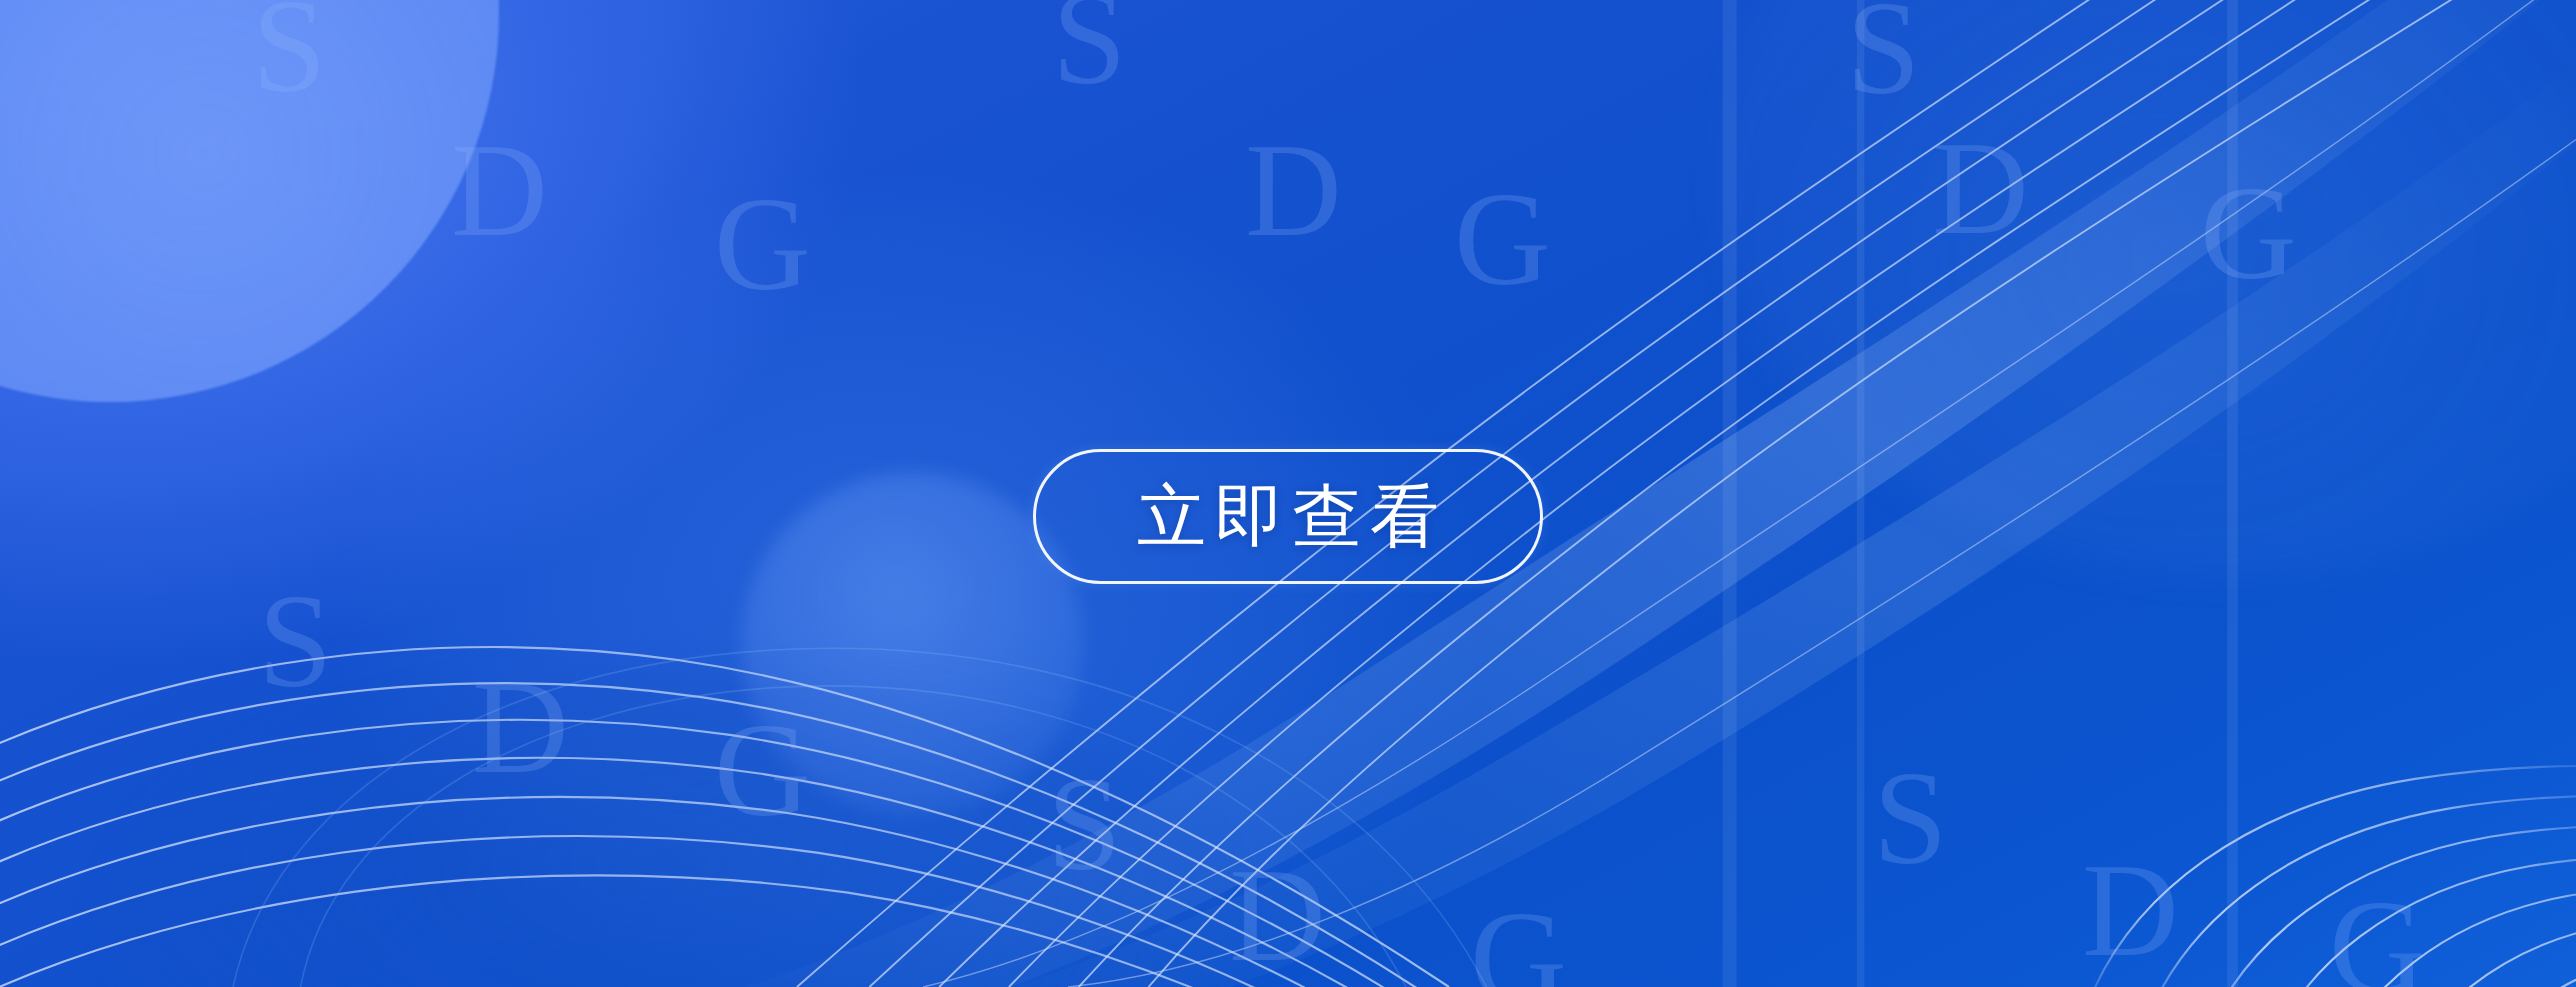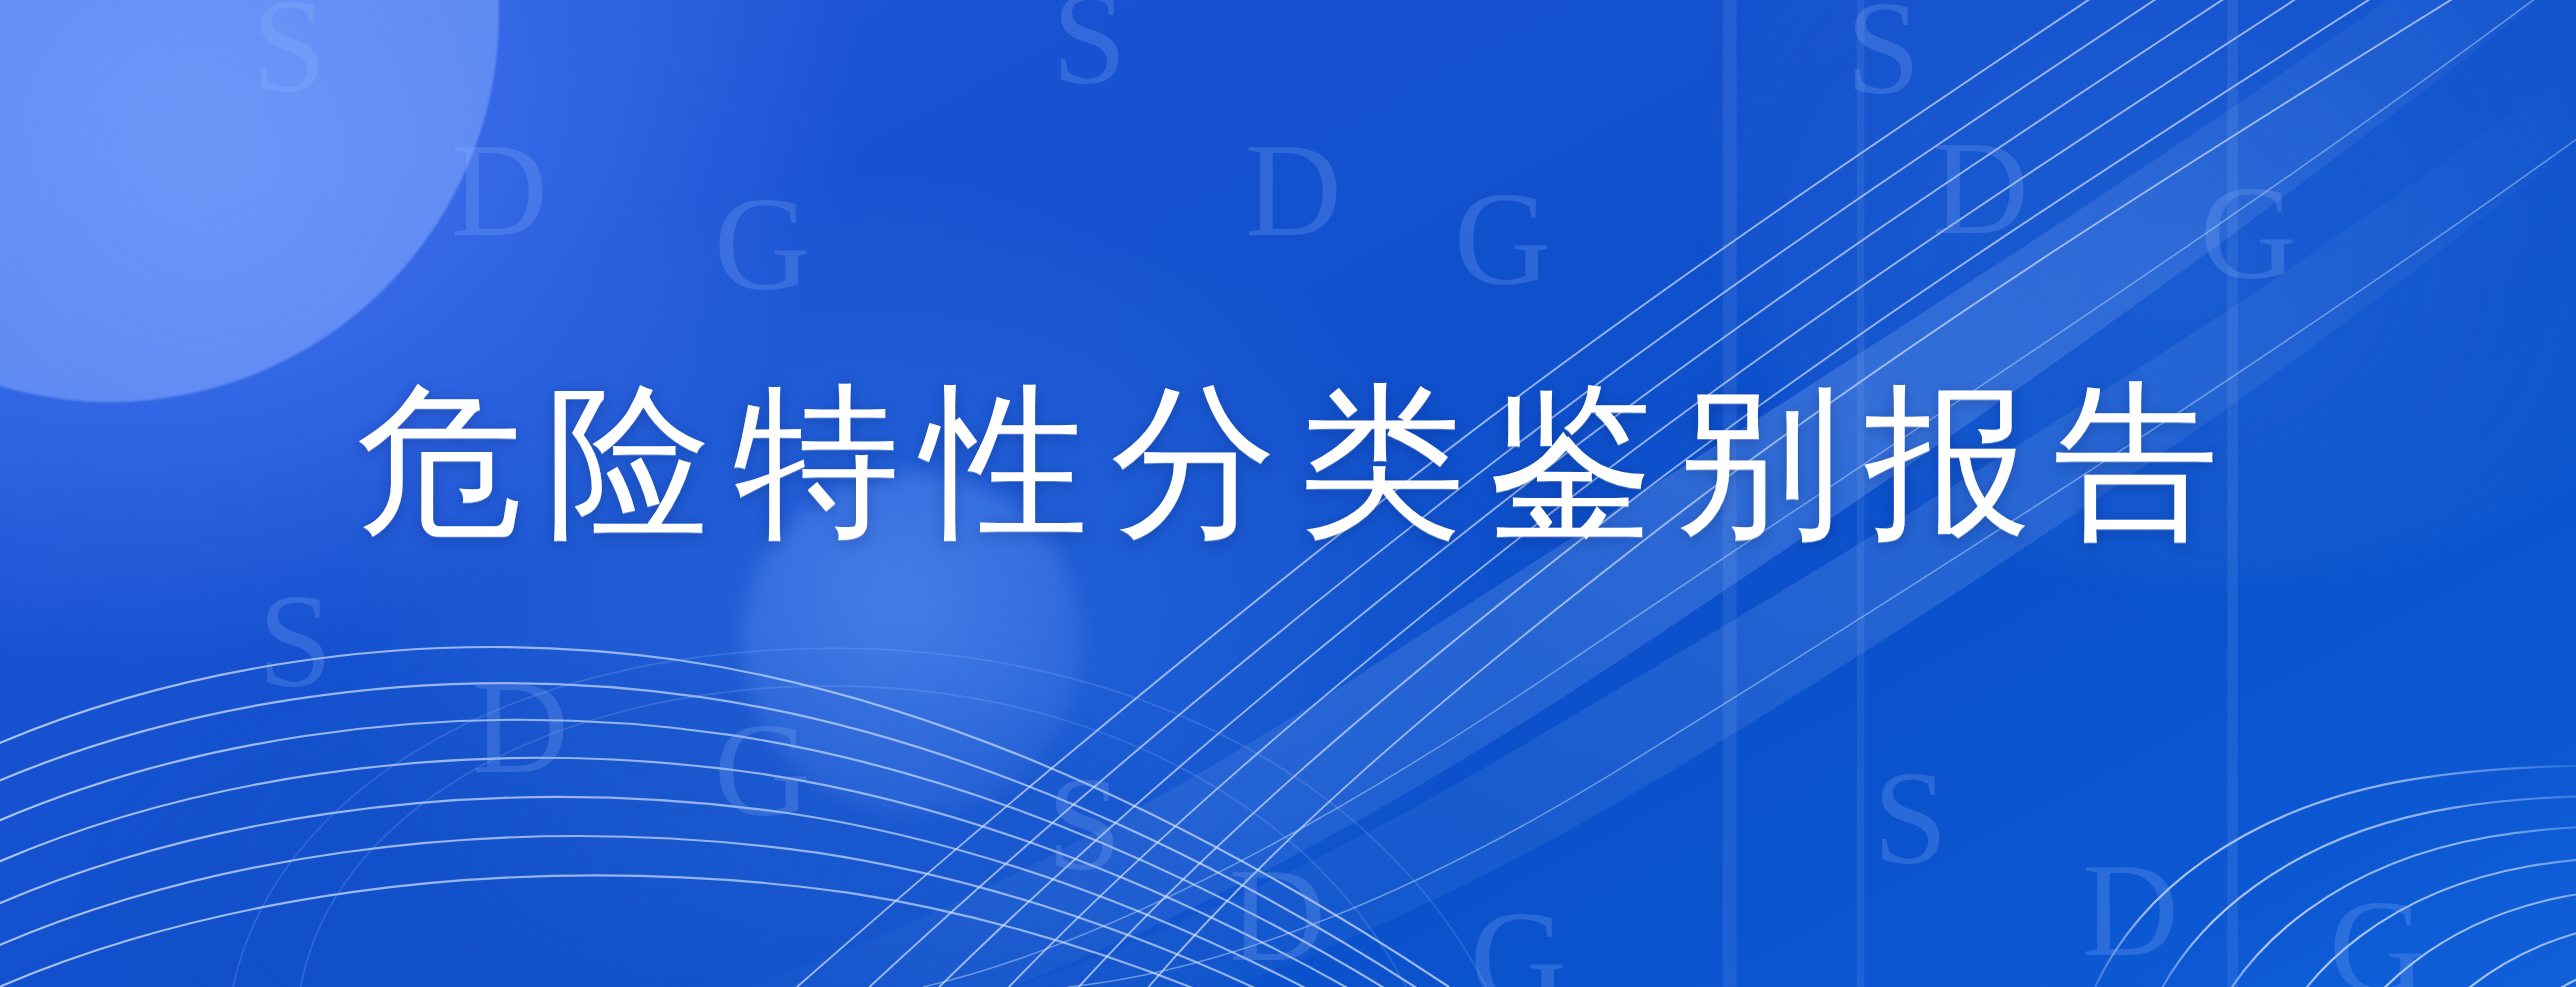--- a/index.html
+++ b/index.html
@@ -189,17 +189,19 @@
       <span class="wm" style="left: 714px; top: 703px; font-size: 134px;">G</span>
       <span class="wm" style="left: 1047px; top: 757px; font-size: 134px;">S</span>
       <span class="wm" style="left: 1229px; top: 848px; font-size: 134px;">D</span>
       <span class="wm" style="left: 1470px; top: 891px; font-size: 134px;">G</span>
       <span class="wm" style="left: 1873px; top: 751px; font-size: 134px;">S</span>
       <span class="wm" style="left: 2082px; top: 843px; font-size: 134px;">D</span>
       <span class="wm" style="left: 2329px; top: 880px; font-size: 134px;">G</span>
     </div>
 
   <div class="content">
-    <div class="title">危险特性分类鉴别报告</div>
+    <div class="cta-wrap">
+      <button class="cta">立即查看</button>
+    </div>
   </div>
 
 </div>
 
 
 </body></html>

